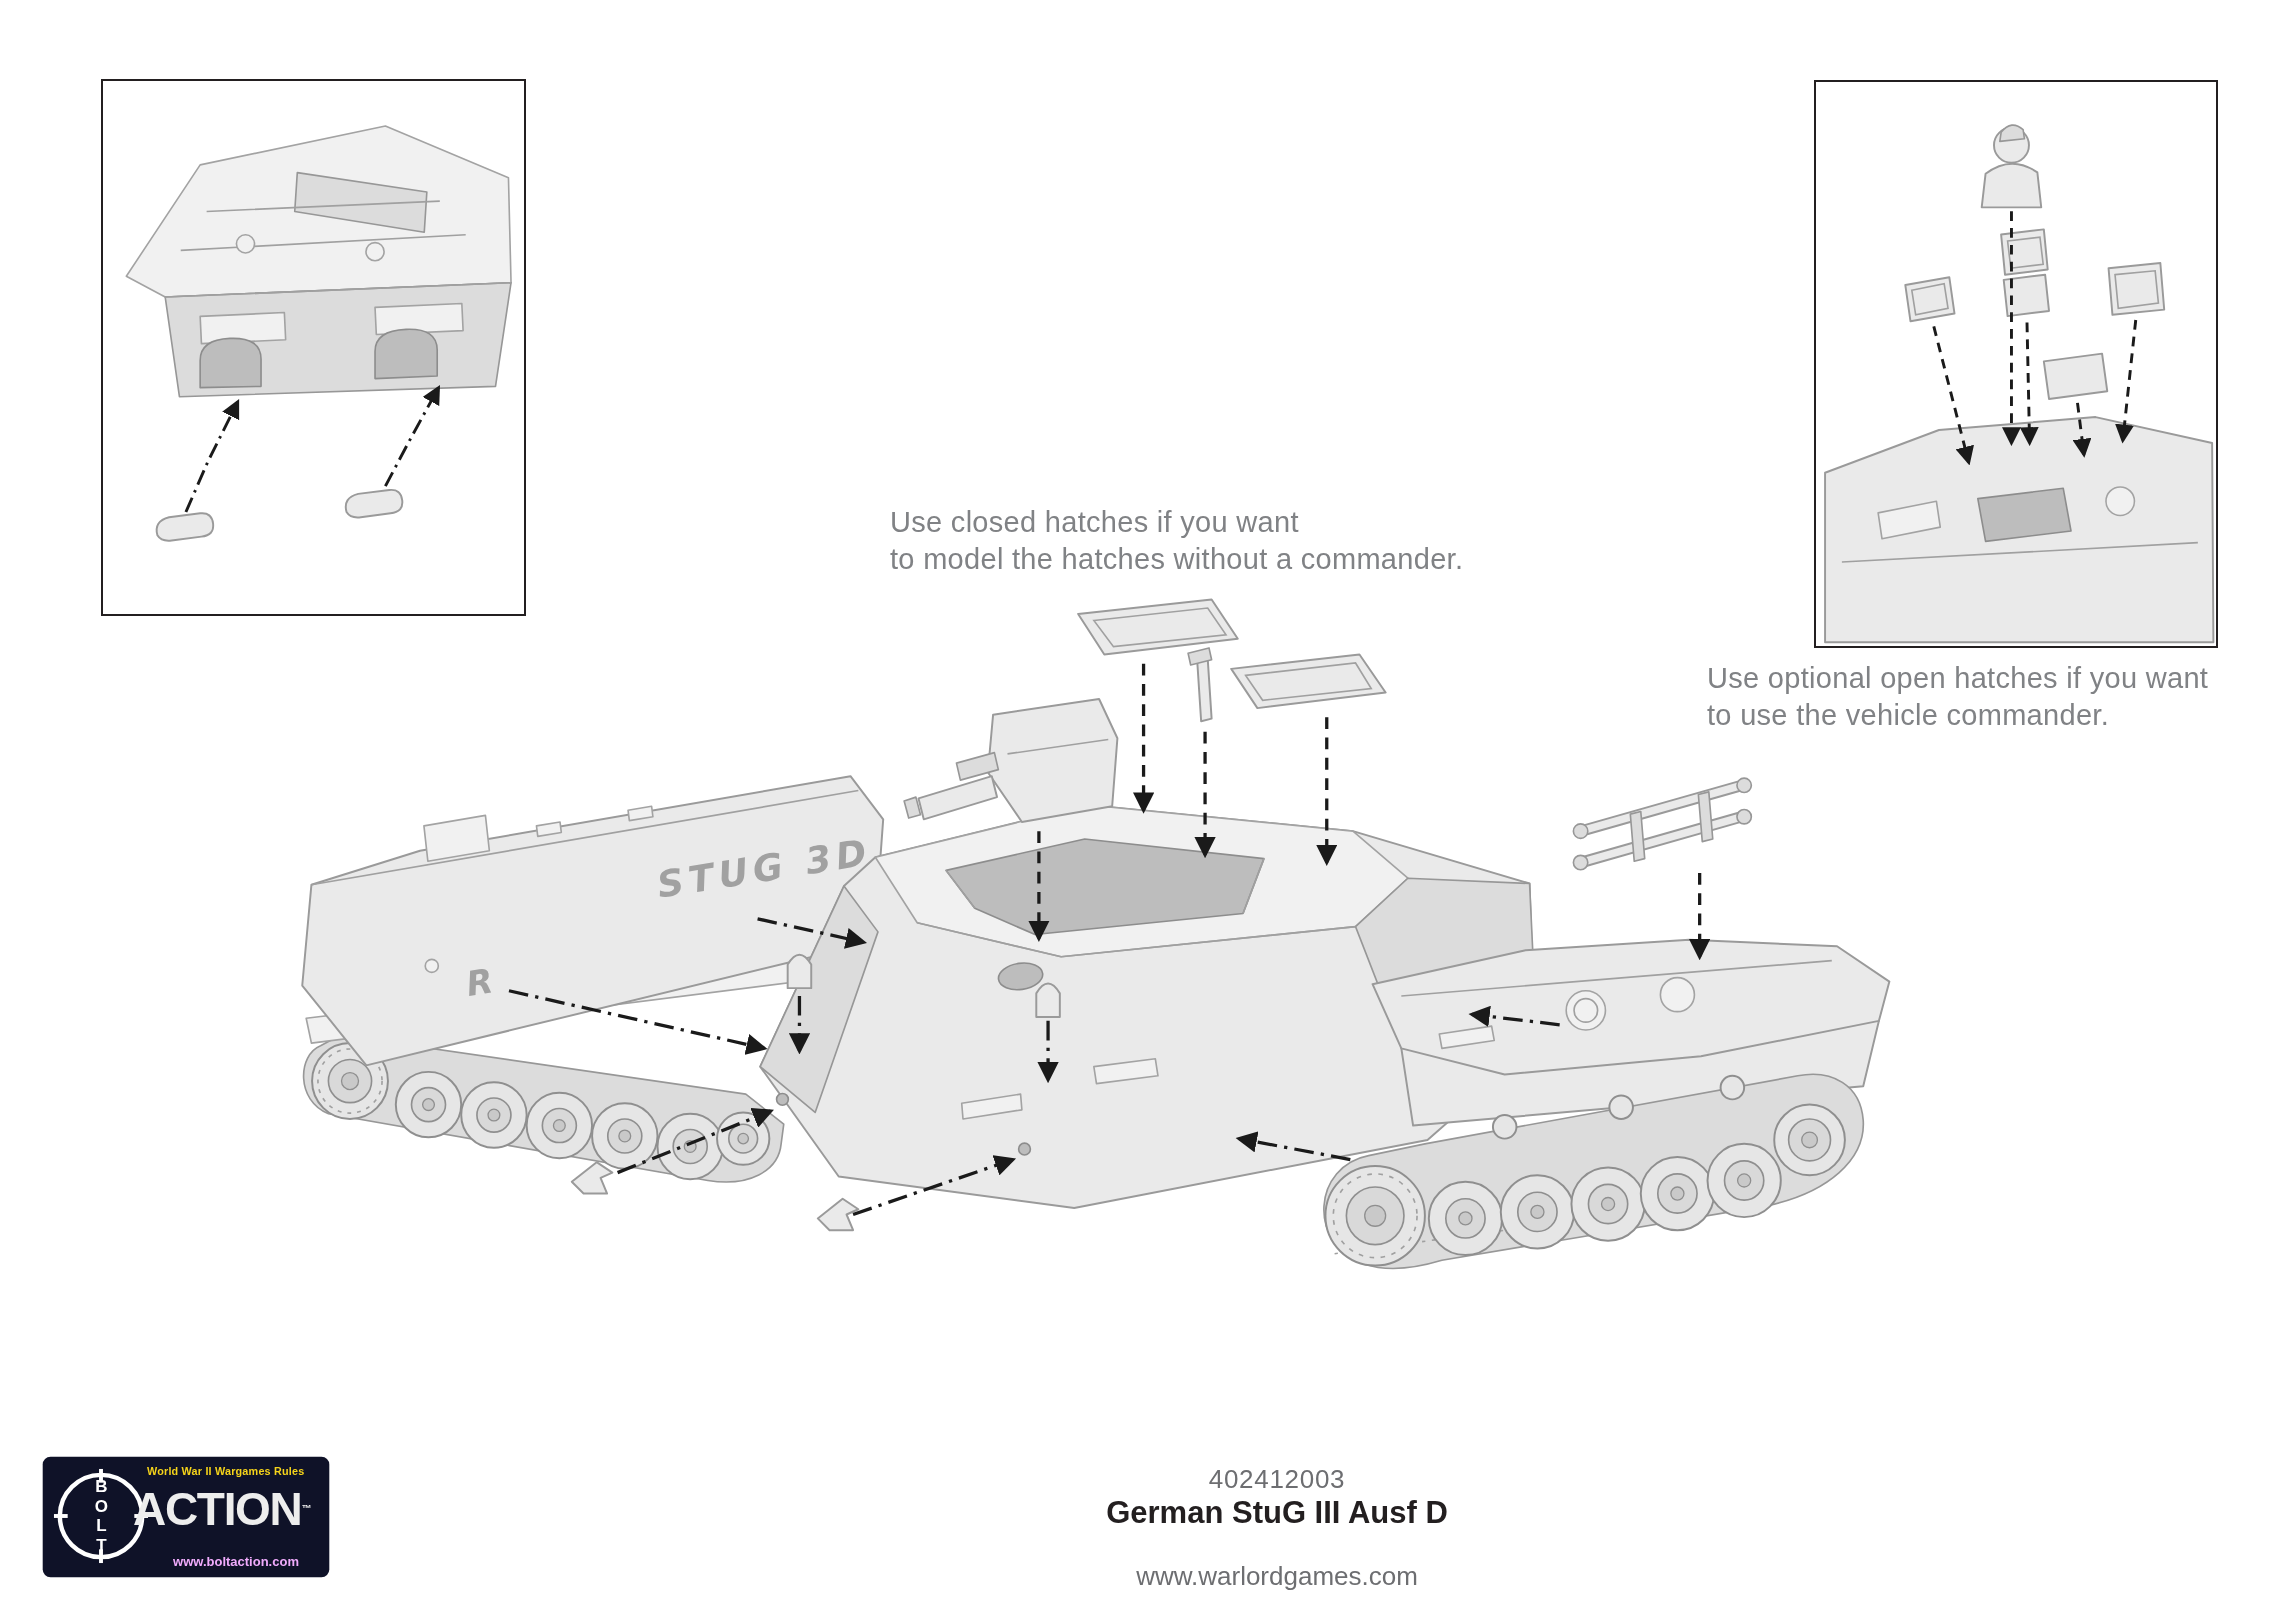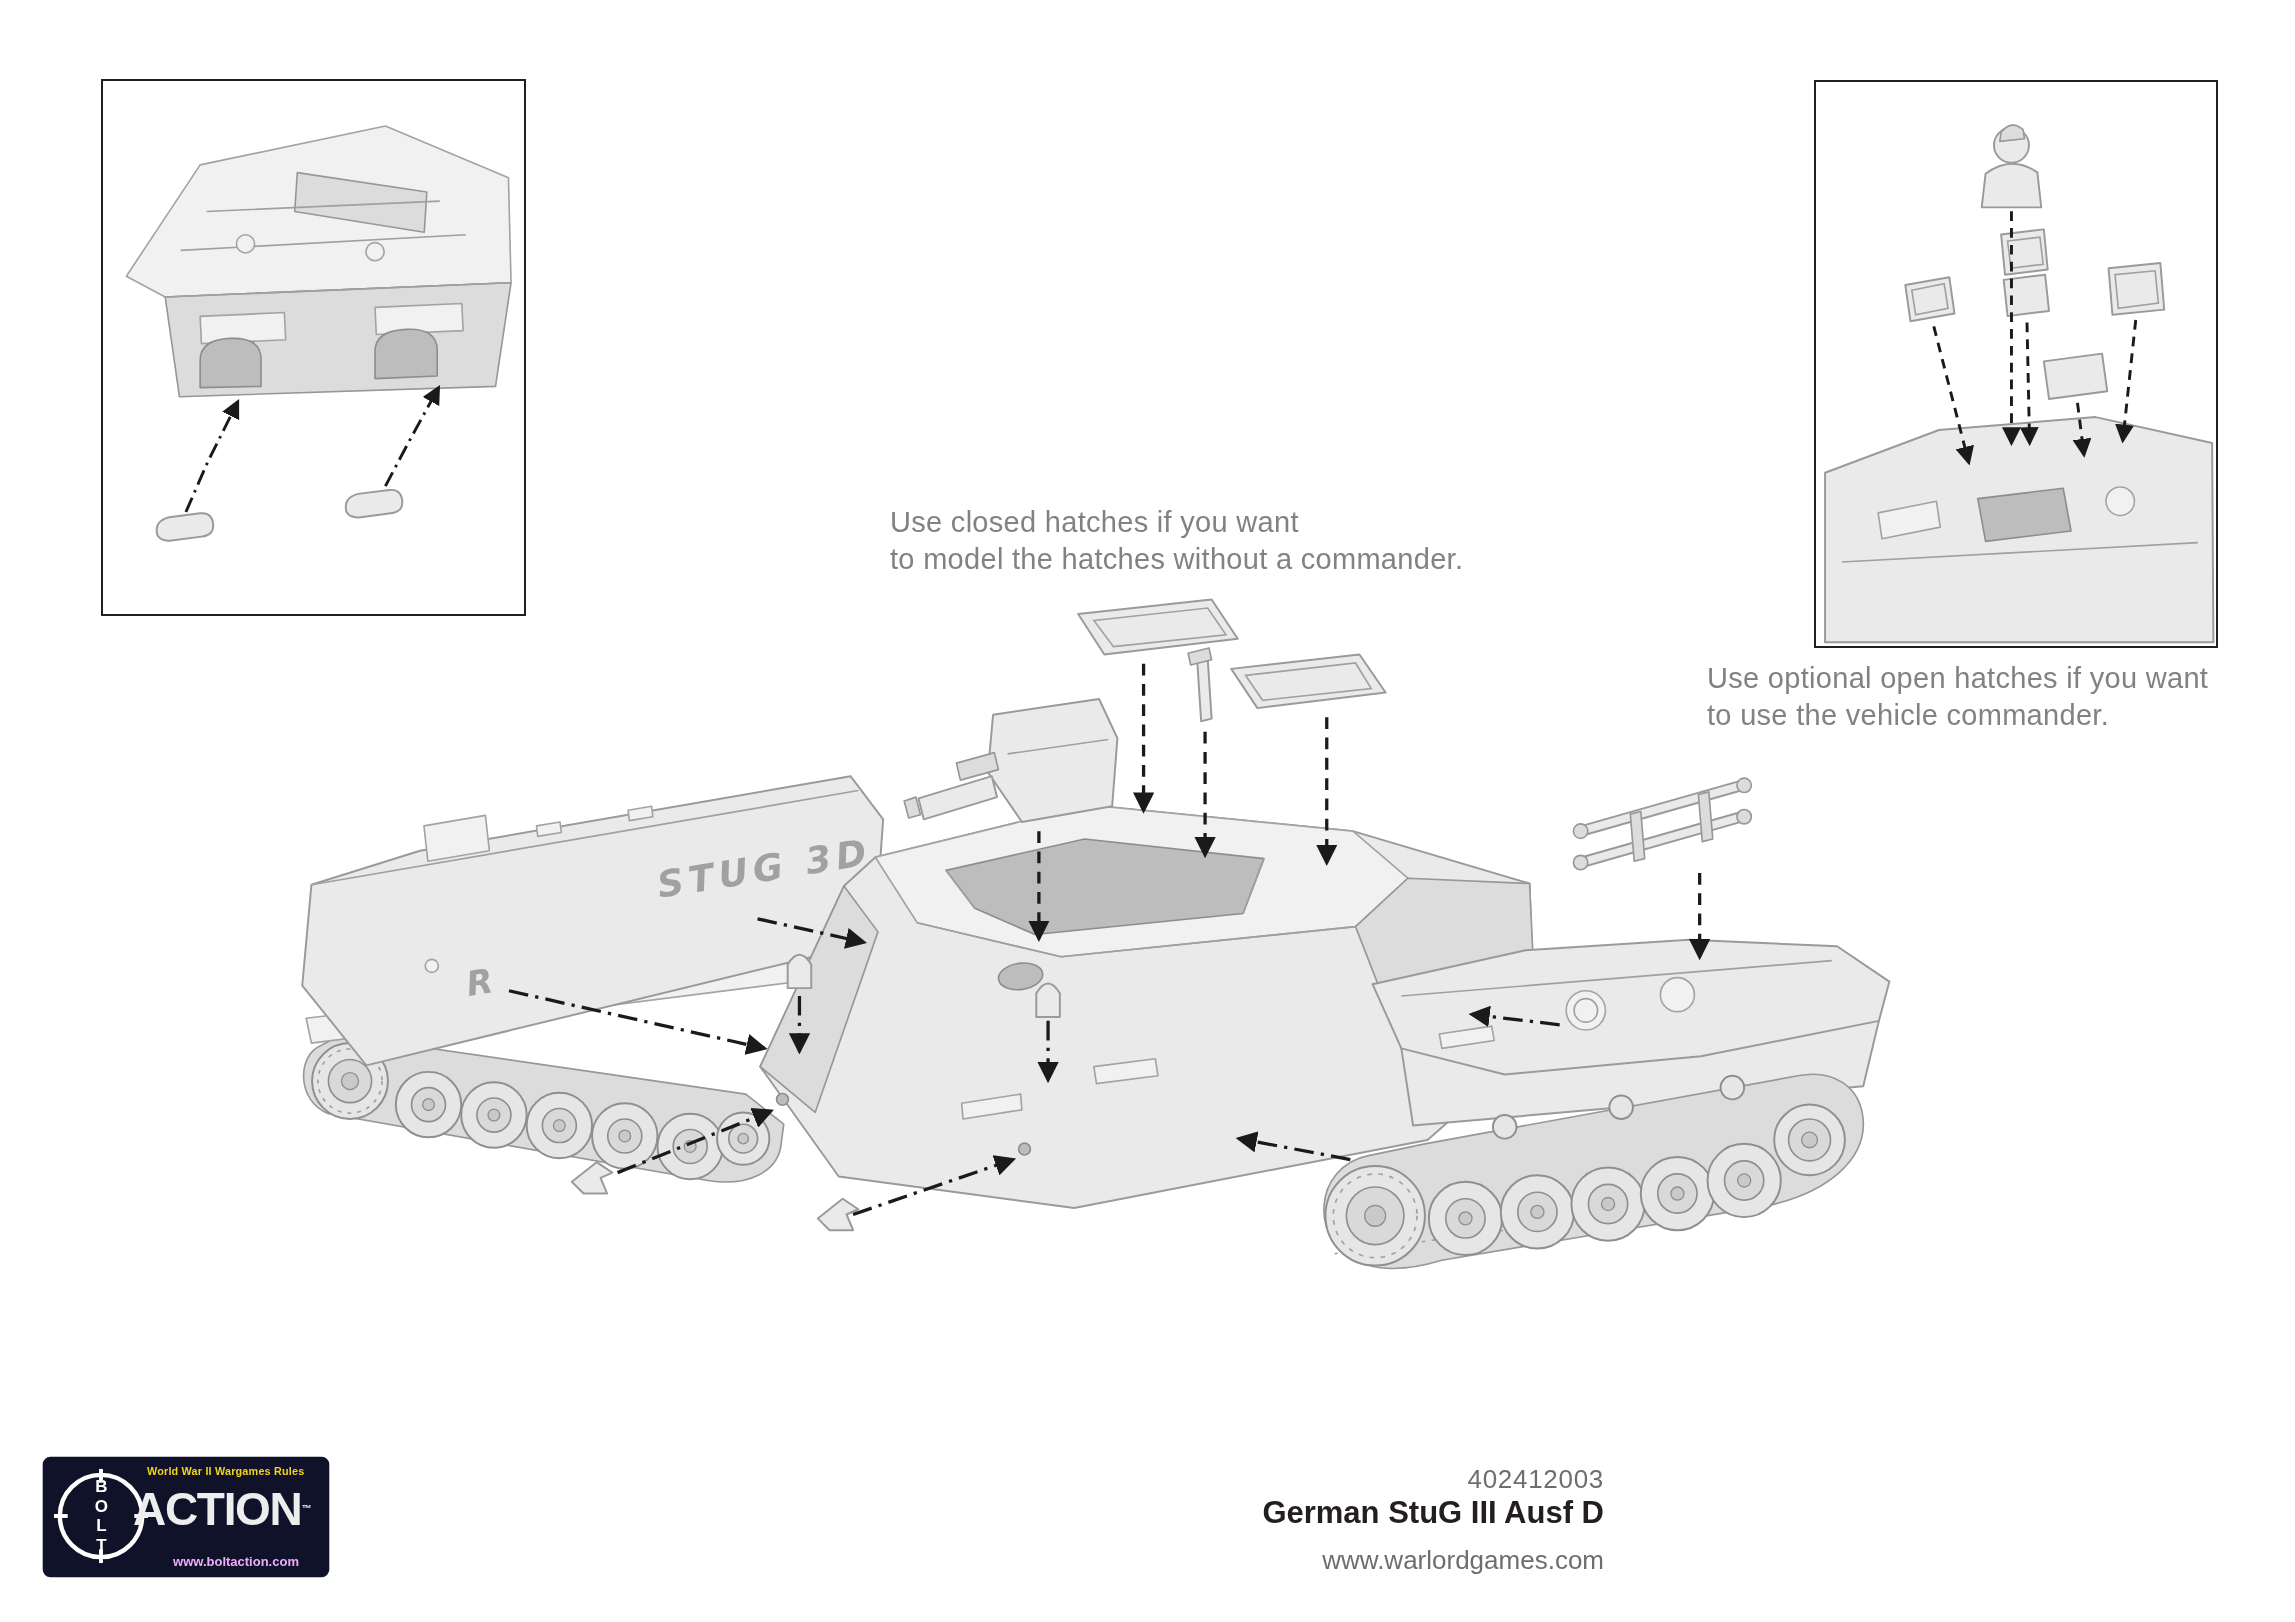--- a/index.html
+++ b/index.html
@@ -13,24 +13,24 @@
   
   .inset{position:absolute;background:#ffffff;border:2px solid #231f20}
   .inset svg{display:block;width:100%;height:100%}
   #inset-left{left:101px;top:79px;width:425px;height:537px}
   #inset-right{left:1814px;top:80px;width:404px;height:568px}
   
   .note{position:absolute;color:#808285;font-size:29px;line-height:37px;letter-spacing:0.3px}
   #note-closed{left:890px;top:504px;width:602px}
   #note-open{left:1707px;top:660px;width:543px}
   
-  #footer{position:absolute;left:950px;top:1464px;width:654px;text-align:right}
+  #footer{position:absolute;left:950px;top:1464px;width:654px;text-align:center}
   #footer .code{font-size:26px;color:#6d6e71;letter-spacing:0.7px}
   #footer .title{font-size:31px;font-weight:bold;color:#231f20;}
-  #footer .site{font-size:26px;color:#6d6e71;margin-top:14px}
+  #footer .site{font-size:26px;color:#6d6e71;margin-top:30px}
   
   #logo{position:absolute;left:44px;top:1458px;width:284px;height:118px;background:#0f1228;border-radius:6.5px;box-shadow:0 0 0 1.3px #0f1228}
   #logo .tagline{position:absolute;left:103px;top:6.5px;width:178px;text-align:left;color:#f5d31a;font-size:10.8px;font-weight:bold;letter-spacing:0.2px;white-space:nowrap}
   #logo .action-row{position:absolute;left:89px;top:26px;width:178px;text-align:center;color:#ededed;font-size:46px;font-weight:800;letter-spacing:-1.3px;line-height:50px;white-space:nowrap}
   #logo .tm{font-size:9.8px;color:#ededed;vertical-align:top;font-weight:bold;letter-spacing:0}
   #logo .url{position:absolute;left:103px;top:96px;width:178px;text-align:center;color:#f0abfc;font-size:13px;font-weight:bold}
   .reticle{position:absolute;left:7.9px;top:9.2px;width:98px;height:98px}
   .reticle svg{position:absolute;left:0;top:0;width:100%;height:100%}
   .reticle .bolt{
     position:absolute;left:0;top:0;width:100%;height:100%;

